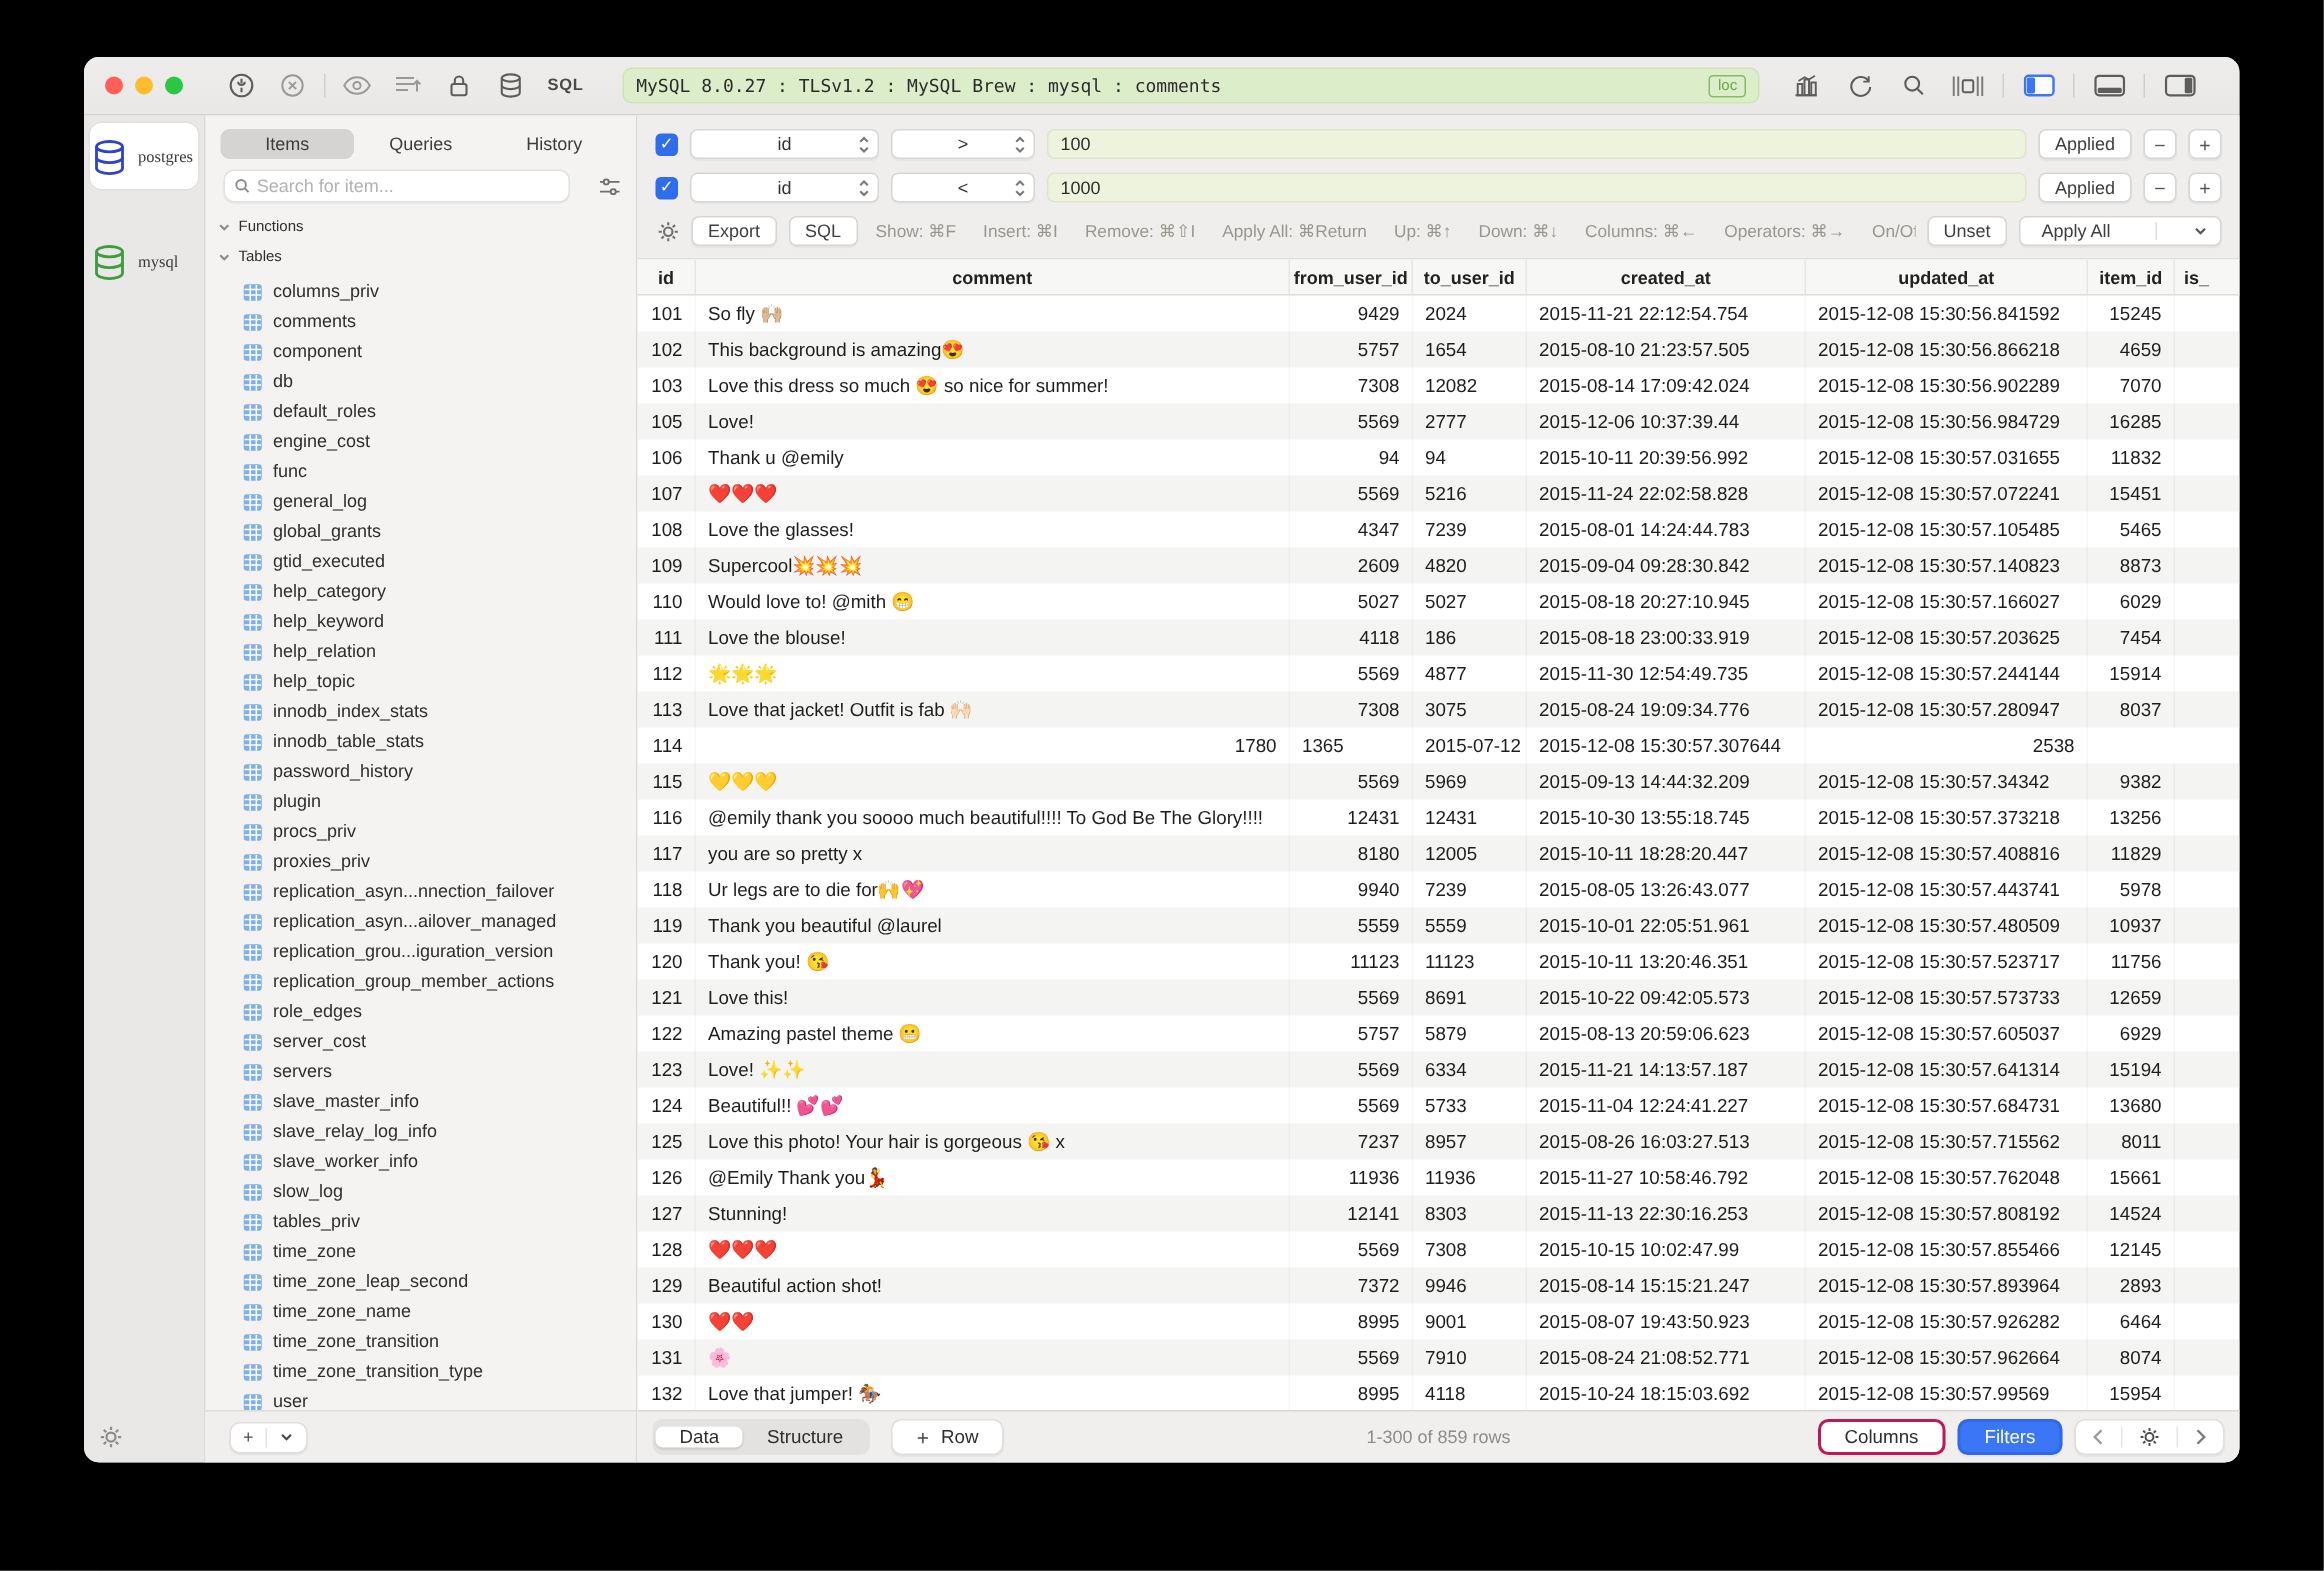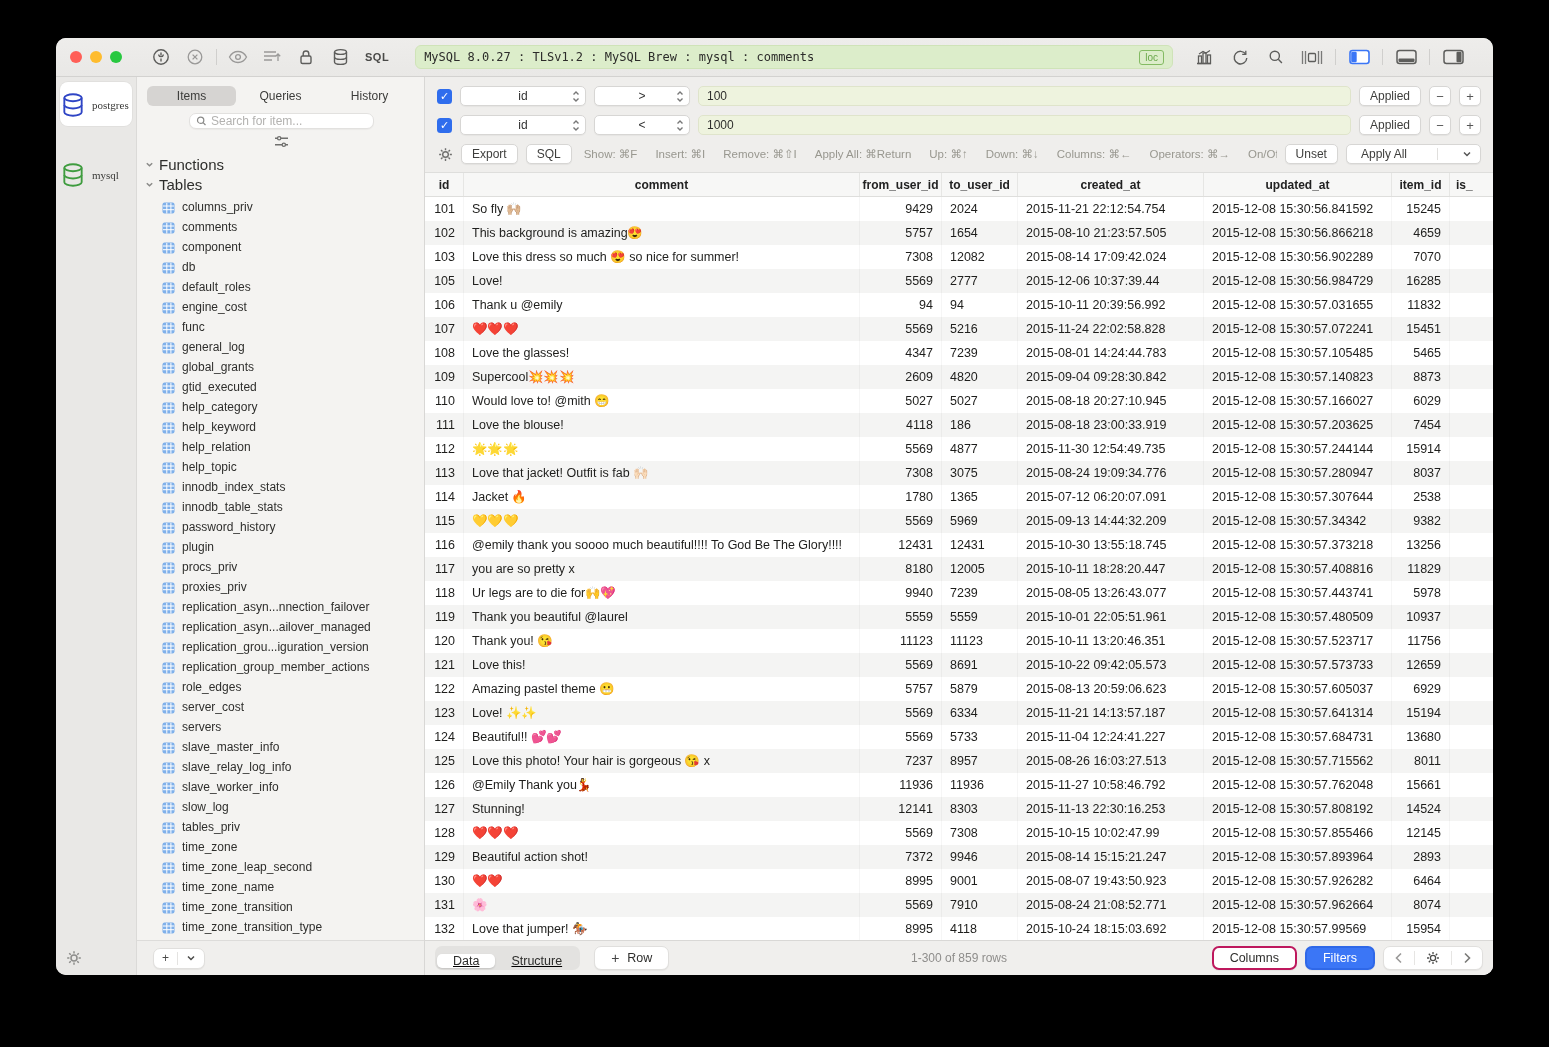--- a/index.html
+++ b/index.html
@@ -32,26 +32,26 @@
   .conn-card.selected { background:#ffffff; box-shadow:0 0 0 1px rgba(0,0,0,0.03); }
   .conn-card.second { margin-top:26px; }
   .conn-label { font-size:11px; color:#3a3a38; }
   .rail-gear { position:absolute; left:10px; bottom:9px; color:#8d8d8b; }
 
   
   .items-panel { width:288px; flex:0 0 288px; background:#f4f3f1; border-right:1px solid #d8d7d5; position:relative; display:flex; flex-direction:column; }
   .tabs { display:flex; align-items:center; height:30px; margin-top:4px; padding:0 10px; }
   .tab { flex:1; text-align:center; font-size:12px; color:#3c3c3a; padding:3px 0; border-radius:6px; }
   .tab.active { background:#d6d4d2; }
-  .search-row { display:flex; align-items:center; gap:6px; padding:2px 10px 6px 12px;flex-direction:column; }
+  .search-row { display:flex; align-items:center; gap:19px; padding:2px 10px 6px 12px; }
   .search-box { flex:1; height:22px; background:#fff; border:1px solid #e2e1df; border-radius:7px; display:flex; align-items:center; padding:0 6px; box-shadow:0 1px 1px rgba(0,0,0,.04); }
   .search-box input { border:none; outline:none; font-size:12px; color:#333; width:100%; background:transparent; font-family:"Liberation Sans",sans-serif; }
   .search-box input::placeholder { color:#b3b2b0; }
   .tree { flex:1; overflow:hidden; padding-left:8px; }
-  .tree-group { display:flex; align-items:center; height:20px; font-size:15px; color:#2e2e2c; gap:5px; }
+  .tree-group { display:flex; align-items:center; height:20px; font-size:10px; color:#2e2e2c; gap:5px; }
   .chev { color:#8a8a88; display:flex; }
   .tree-item { display:flex; align-items:flex-end; height:20px; padding-left:17px; gap:7px; font-size:12px; color:#2e2e2c; white-space:nowrap; }
   .panel-bottom { position:absolute; left:0; right:0; bottom:0; height:35px; background:#f0efed; border-top:1px solid #dddcda;
                   display:flex; align-items:center; padding:0 10px; }
   .mini-seg { display:flex; background:#fff; border:1px solid #e0dfdd; border-radius:7px; height:21px; align-items:center; box-shadow:0 1px 1px rgba(0,0,0,.05); margin-left:8px; }
   .mini-seg .seg { padding:0 8px; font-size:12px; color:#4c4c4a; display:flex; align-items:center; }
   .mini-seg .divider { width:1px; height:13px; background:#e4e3e1; }
 
   
   .main { flex:1; display:flex; flex-direction:column; min-width:0; background:#fff; position:relative; }
@@ -84,21 +84,21 @@
   .rows { flex:1; overflow:hidden; }
   .trow { display:grid; grid-template-columns:38px 396px 82px 76px 186px 188px 58px minmax(30px,1fr); height:24px; }
   .trow:nth-child(even) { background:#f4f4f3; }
   .tc { font-size:12.5px; color:#1e1e1c; line-height:24px; white-space:nowrap; overflow:hidden; border-left:1px solid rgba(0,0,0,.035); }
   .trow .tc:first-child { border-left:none; }
   .tc.r { text-align:right; padding-right:8px; }
   .tc.l { text-align:left; padding-left:8px; }
 
   
   .statusbar { flex:0 0 35px; background:#f0efed; border-top:1px solid #d9d8d6; display:flex; align-items:center; padding:0 10px; position:relative; }
-  .seg2 { display:flex; background:#e3e2e0; border-radius:7px; padding:2px; height:24px; align-items:flex-end;text-decoration:underline; }
+  .seg2 { display:flex; background:#e3e2e0; border-radius:7px; padding:2px; height:24px; align-items:center; }
   .seg2 .sg { font-size:12.5px; color:#2e2e2c; padding:0 16px; display:flex; align-items:center; border-radius:5px; }
   .seg2 .sg.on { background:#fff; box-shadow:0 1px 2px rgba(0,0,0,.15); }
   .addrow { margin-left:14px; height:24px; border-radius:7px; background:#fff; border:1px solid #e0dfdd; box-shadow:0 1px 1px rgba(0,0,0,.05);
             display:flex; align-items:center; gap:8px; padding:0 16px; font-size:12.5px; color:#2e2e2c; }
   .rowcount { position:absolute; left:50%; transform:translateX(-50%); font-size:12px; color:#8e8d8b; }
   .sb-right { margin-left:auto; display:flex; align-items:center; gap:8px; }
   .sb-btn { height:24px; border-radius:7px; background:#fff; border:2px solid #be185d; box-shadow:0 1px 1px rgba(0,0,0,.05);
             display:flex; align-items:center; padding:0 16px; font-size:12.5px; color:#2e2e2c; }
   .sb-btn.blue { background:#3b76f6; border-color:#2f68e8; color:#fff; }
   .seg3 { display:flex; background:#fff; border:1px solid #e0dfdd; border-radius:7px; height:24px; align-items:center; box-shadow:0 1px 1px rgba(0,0,0,.05); }
@@ -773,21 +773,20 @@
             <div class="tc l">Love that jacket! Outfit is fab 🙌🏻</div>
             <div class="tc r">7308</div>
             <div class="tc l">3075</div>
             <div class="tc l">2015-08-24 19:09:34.776</div>
             <div class="tc l">2015-12-08 15:30:57.280947</div>
             <div class="tc r">8037</div>
             <div class="tc l"></div>
           </div>
           <div class="trow">
             <div class="tc r">114</div>
-            <div class="tc l">Jacket 🔥</div>
             <div class="tc r">1780</div>
             <div class="tc l">1365</div>
             <div class="tc l">2015-07-12 06:20:07.091</div>
             <div class="tc l">2015-12-08 15:30:57.307644</div>
             <div class="tc r">2538</div>
             <div class="tc l"></div>
           </div>
           <div class="trow">
             <div class="tc r">115</div>
             <div class="tc l">💛💛💛</div>

